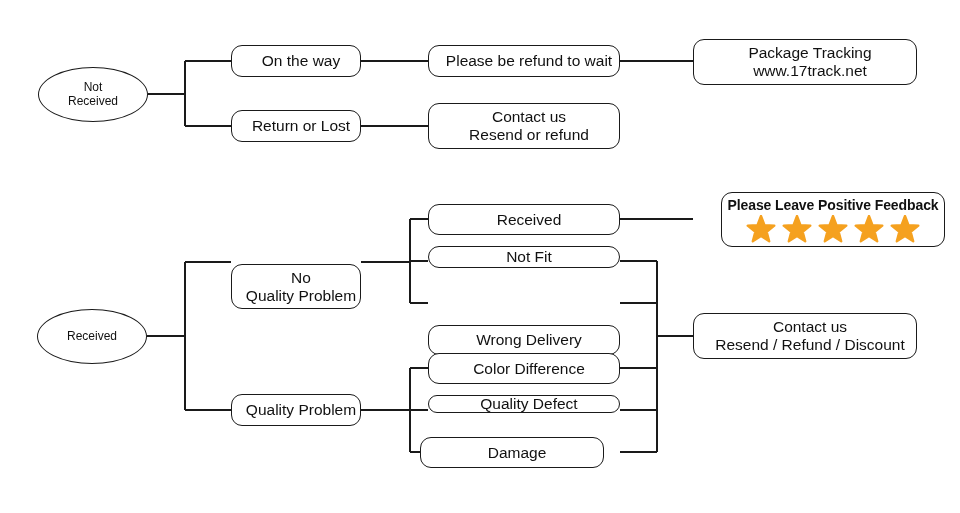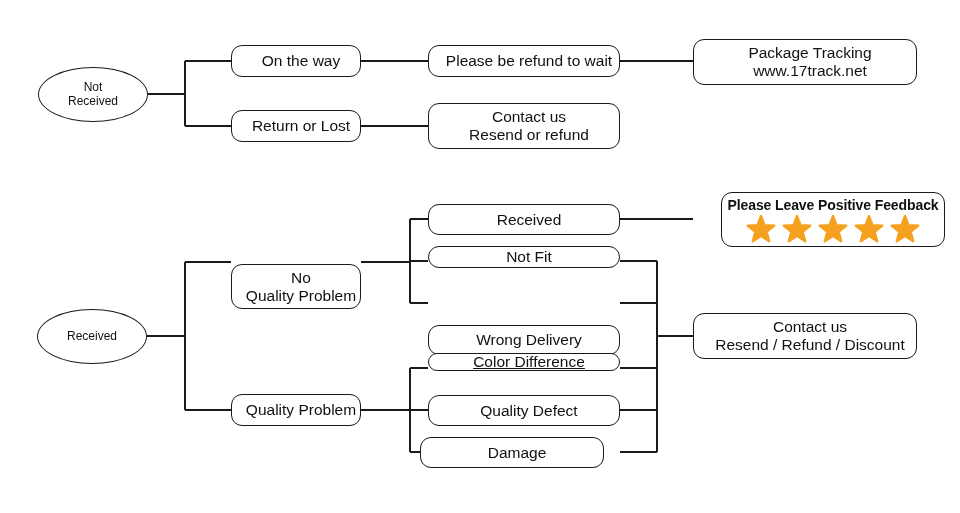--- a/index.html
+++ b/index.html
@@ -143,23 +143,23 @@
 Quality Problem</div>
 
   <div class="node pill" style="left:231px; top:394px; width:130px; height:32px;">Quality Problem</div>
 
   <div class="node pill" style="left:428px; top:204px; width:192px; height:31px;">Received</div>
 
   <div class="node pill" style="left:428px; top:246px; width:192px; height:22px;">Not Fit</div>
 
   <div class="node pill" style="left:428px; top:288px; width:192px; height:30px;margin-top:37px;">Wrong Delivery</div>
 
-  <div class="node pill" style="left:428px; top:353px; width:192px; height:18px;text-decoration:underline;">Color Difference</div>
+  <div class="node pill" style="left:428px; top:353px; width:192px; height:31px;">Color Difference</div>
 
-  <div class="node pill" style="left:428px; top:395px; width:192px; height:31px;">Quality Defect</div>
+  <div class="node pill" style="left:428px; top:395px; width:192px; height:18px;">Quality Defect</div>
 
   <div class="node pill" style="left:408px; top:437px; width:184px; height:31px;margin-left:12px;">Damage</div>
 
   <div class="node feedback" style="left:693px; top:192px; width:224px; height:55px;">
     <div class="fb-caption">Please Leave Positive Feedback</div>
     <div class="stars" id="stars"><svg class="star" viewBox="0 0 30 30">
           <polygon points="15.00,1.00 18.64,10.48 28.79,11.02 20.90,17.42 23.52,27.23 15.00,21.70 6.48,27.23 9.10,17.42 1.21,11.02 11.36,10.48" fill="#f5a11f" stroke="#f5a11f" stroke-width="2.4" stroke-linejoin="round"></polygon>
         </svg><svg class="star" viewBox="0 0 30 30">
           <polygon points="15.00,1.00 18.64,10.48 28.79,11.02 20.90,17.42 23.52,27.23 15.00,21.70 6.48,27.23 9.10,17.42 1.21,11.02 11.36,10.48" fill="#f5a11f" stroke="#f5a11f" stroke-width="2.4" stroke-linejoin="round"></polygon>
         </svg><svg class="star" viewBox="0 0 30 30">

